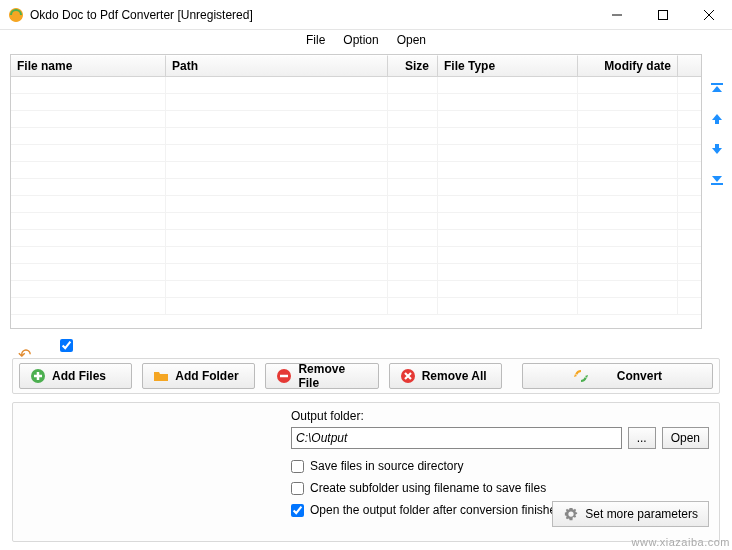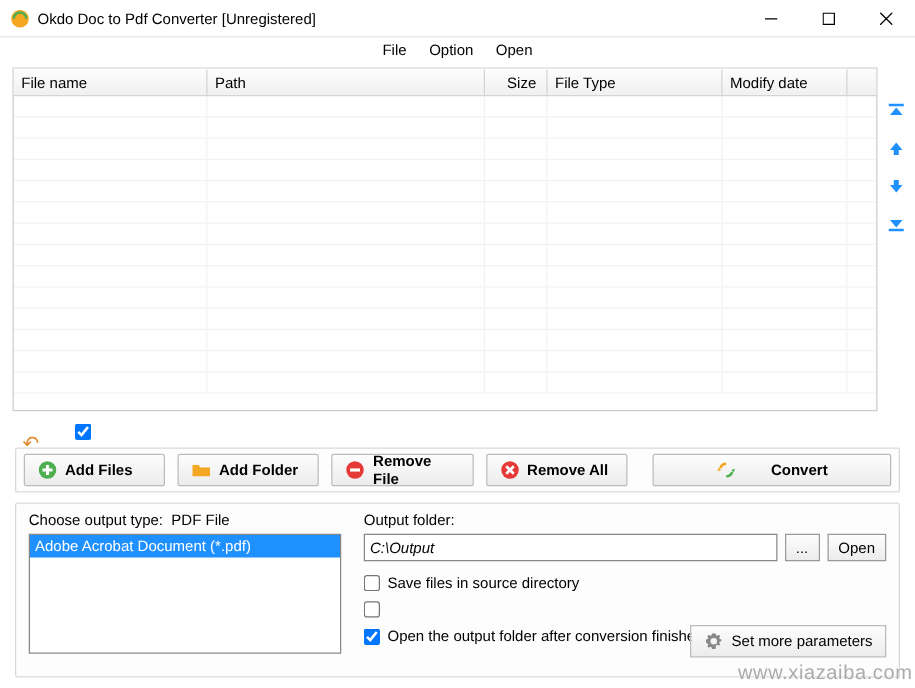--- a/index.html
+++ b/index.html
@@ -14,26 +14,26 @@
   
   .menubar { height: 20px; display: flex; align-items: center; padding: 0 4px; gap: 2px; justify-content: center; }
   .menuitem { padding: 2px 8px; cursor: default; }
 
   
   .content { position:absolute; left:0; right:0; top:50px; bottom:0; }
 
   
   .listwrap { position:absolute; left:10px; right:30px; top:4px; height:275px; border:1px solid #ccc; background:#fff; }
   .listhead { display:flex; height:22px; background: linear-gradient(#fdfdfd,#f0f0f0); border-bottom:1px solid #d4d4d4; }
-  .colh { border-right:1px solid #d4d4d4; border-top:1px solid #fff; padding:3px 6px; color:#000; }
+  .colh { border-right:1px solid #d4d4d4; border-top:1px solid #fff; padding:3px 6px; color:#000;font-weight:bold; }
   .colh:nth-child(1){ width:155px; }
   .colh:nth-child(2){ width:222px; }
   .colh:nth-child(3){ width:50px; text-align:right; padding-right:8px;}
   .colh:nth-child(4){ width:140px; }
-  .colh:nth-child(5){ width:100px; }
+  .colh:nth-child(5){ width:100px;text-align:right; }
   .gridrows { position:absolute; top:22px; left:0; right:0; bottom:0; overflow:hidden;}
   .gridline { height:17px; border-bottom:1px solid #f2f2f2; display:flex; }
   .gridline > div { border-right:1px solid #f2f2f2; }
   .gridline > div:nth-child(1){width:155px;} .gridline > div:nth-child(2){width:222px;}
   .gridline > div:nth-child(3){width:50px;} .gridline > div:nth-child(4){width:140px;}
   .gridline > div:nth-child(5){width:100px;}
 
   
   .sidebtns { position:absolute; right:6px; top:30px; display:flex; flex-direction:column; gap:12px; }
   .arrowbtn { width:18px; height:18px; display:flex; align-items:center; justify-content:center; cursor:pointer; }
@@ -66,21 +66,21 @@
 
   .rightcol { position:absolute; left:278px; right:10px; top:6px; }
   .folderrow { display:flex; align-items:center; gap:6px; margin:4px 0 10px 0;}
   .folderinput { flex:1; height:22px; border:1px solid #888; padding:2px 4px; background:#fff;font-style:italic;}
   .smallbtn { height:22px; border:1px solid #999; background:linear-gradient(#fdfdfd,#ececec); padding:0 8px; cursor:pointer; }
   .chkrow { display:flex; align-items:flex-end; gap:6px; margin:8px 0; }
   .chkrow input { margin:0; }
   .paramsbtn { position:absolute; right:0; bottom:-2px; height:26px; border:1px solid #bbb; background:linear-gradient(#fdfdfd,#ececec); padding:0 10px; display:flex; align-items:center; gap:6px; cursor:pointer;margin-left:28px;}
   .gear svg { fill:#888; }
 
-  .watermark { position:absolute; right:2px; bottom:2px; color:#aaa; font-size:16px; letter-spacing:.5px; text-shadow:0 0 2px #fff;}
+  .watermark { position:absolute; right:2px; bottom:2px; color:#aaa; font-size:11px; letter-spacing:.5px; text-shadow:0 0 2px #fff;}
 </style>
 </head>
 <body>
 
 <div class="titlebar">
   <span class="icon">
     <svg viewBox="0 0 16 16" width="16" height="16">
         <path d="M8 1a7 7 0 1 0 .001 0z" fill="#f5a623"></path>
         <path d="M3 8a5 5 0 0 1 10 0" fill="none" stroke="#4caf50" stroke-width="2"></path>
       </svg>
@@ -300,43 +300,35 @@
             <path class="b" d="M8 14a6 6 0 0 0 5.7-4l-2-.7A4 4 0 0 1 8 12v2z"></path>
             <path class="a" d="M2 6l-1 3 3-1z"></path>
             <path class="b" d="M14 10l1-3-3 1z"></path>
           </svg>
         </span>
       <span class="lbl">Convert</span>
     </div>
   </div>
 
   <div class="optgroup">
-    <div class="leftcol">
-      <div class="typehdr">
-        <span>Choose output type:</span>
-        &nbsp;<span>PDF File</span>
-      </div>
-      <div class="typelist">
-        <div class="typeitem">Adobe Acrobat Document (*.pdf)</div>
-      </div>
-    </div>
 
     <div class="rightcol">
       <div>Output folder:</div>
       <div class="folderrow">
         <input class="folderinput" value="C:\Output" style="">
         <button class="smallbtn">...</button>
         <button class="smallbtn">Open</button>
       </div>
       <label class="chkrow">
         <input type="checkbox" style="">
         <span>Save files in source directory</span>
       </label>
       <label class="chkrow">
         <input type="checkbox" style="">
+        <span>Create subfolder using filename to save files</span>
       </label>
       <label class="chkrow">
         <input type="checkbox" checked="" style="">
         <span>Open the output folder after conversion finished</span>
       </label>
       <div class="paramsbtn">
         <span class="ico gear">
             <svg viewBox="0 0 16 16" width="14" height="14">
               <path d="M8 5a3 3 0 1 0 0 6 3 3 0 0 0 0-6zm7 3l-1.5.3a5.6 5.6 0 0 1-.5 1.2l.9 1.3-1.4 1.4-1.3-.9a5.6 5.6 0 0 1-1.2.5L9.7 15H6.3l-.3-1.5a5.6 5.6 0 0 1-1.2-.5l-1.3.9-1.4-1.4.9-1.3A5.6 5.6 0 0 1 2.5 10L1 9.7V6.3l1.5-.3c.1-.4.3-.8.5-1.2l-.9-1.3L3.5 2.1l1.3.9c.4-.2.8-.4 1.2-.5L6.3 1h3.4l.3 1.5c.4.1.8.3 1.2.5l1.3-.9 1.4 1.4-.9 1.3c.2.4.4.8.5 1.2L15 6.3v3.4z"></path>
             </svg>

